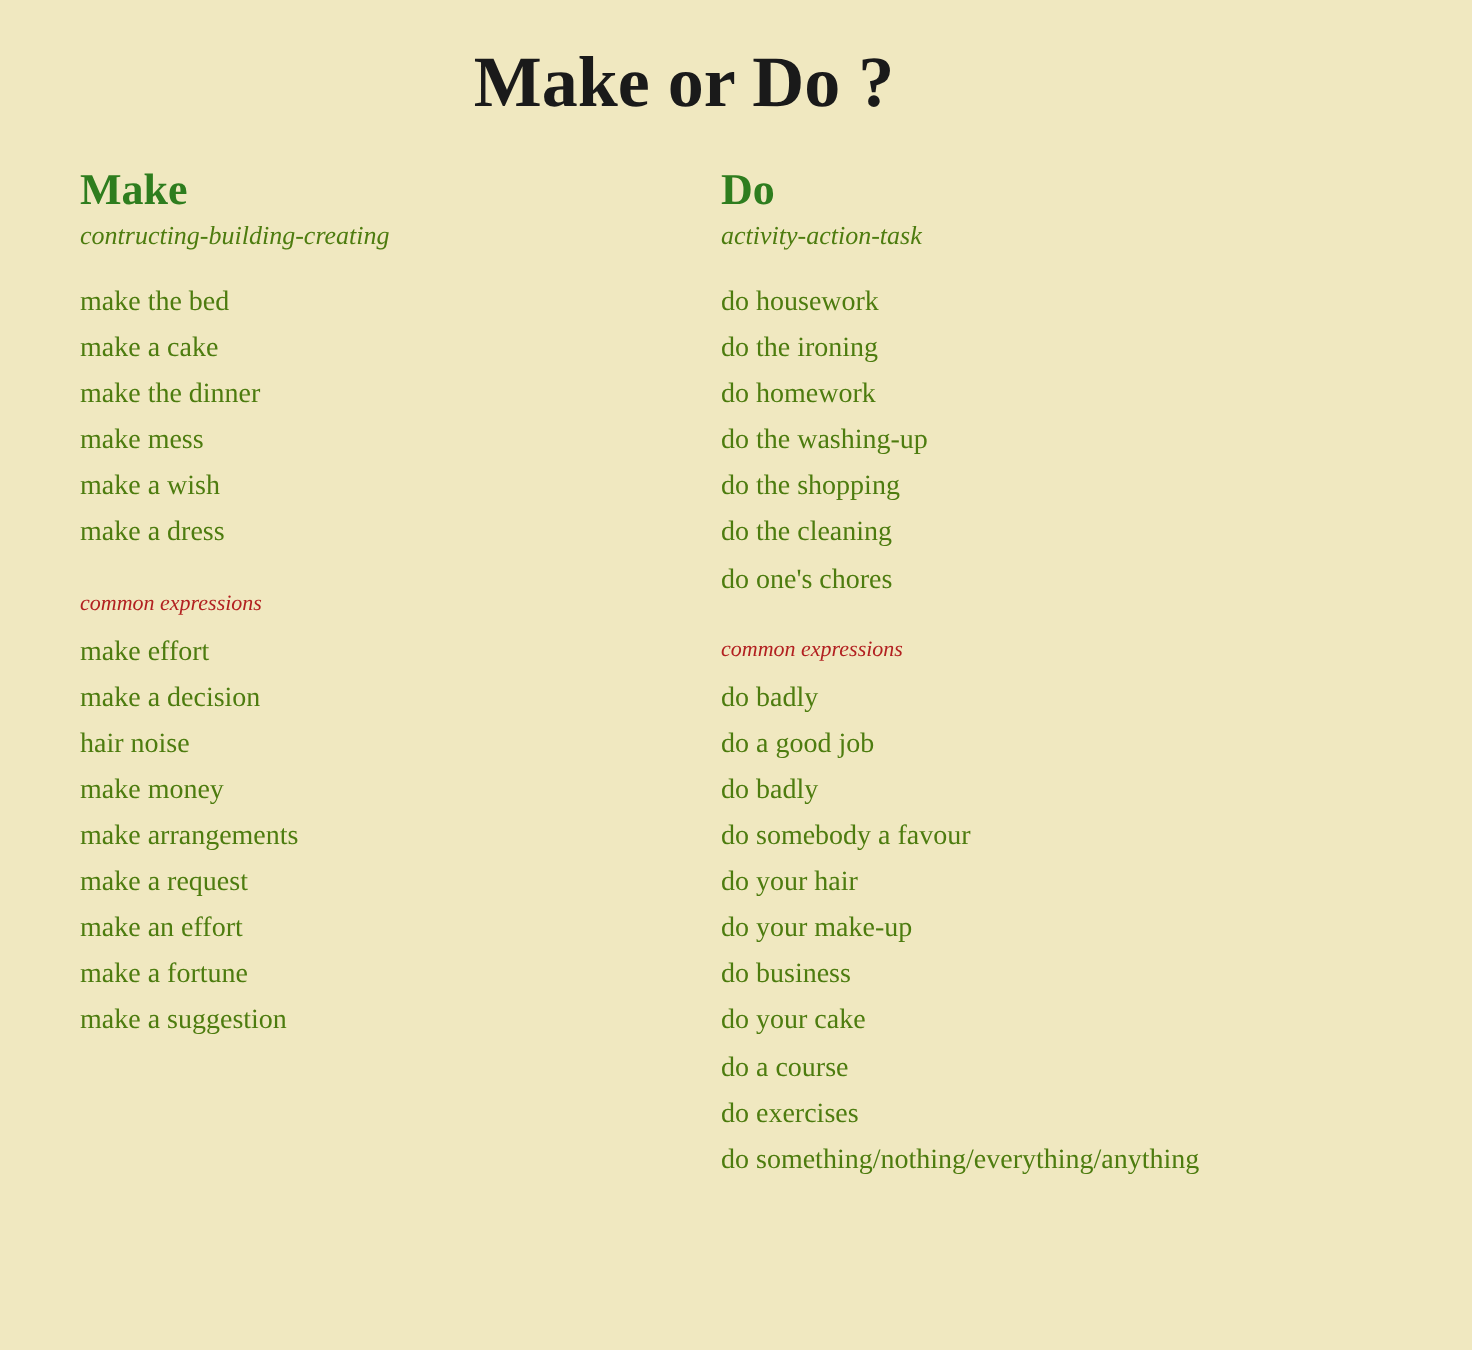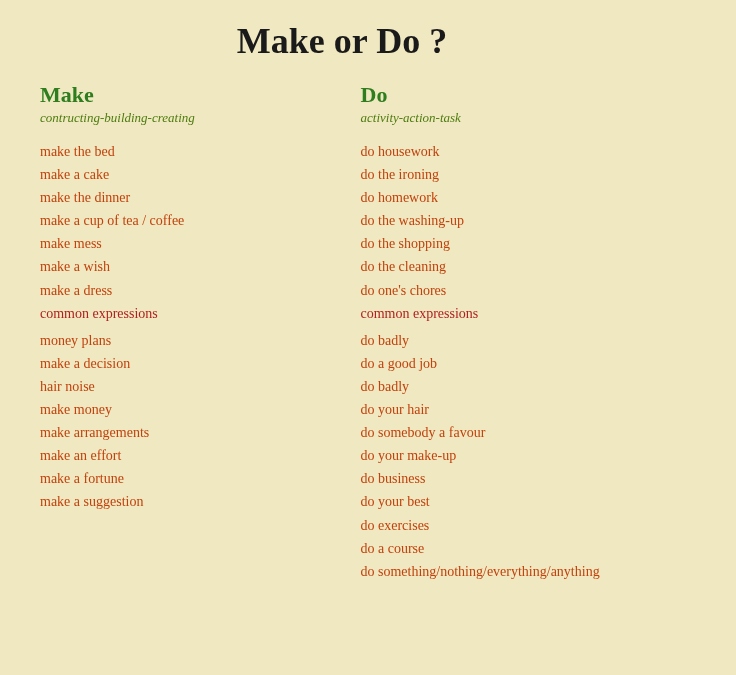--- a/index.html
+++ b/index.html
@@ -39,56 +39,58 @@
       margin-bottom: 2px;
     }
     .col-subtitle {
       font-size: 13px;
       color: #4d7c0f;
       font-style: italic;
       margin-bottom: 14px;
     }
     .item {
       font-size: 14px;
-      color: #c2410c;
+      color: #4d7c0f;
       line-height: 1.65;
     }
     .section-label {
-      font-size: 14px;
+      font-size: 11px;
       color: #b22020;
+      font-style: italic;
+      margin-top: 14px;
       margin-bottom: 4px;
       line-height: 1.65;
     }
   </style>
 </head>
 <body>
 
 <div class="page">
   <h1 class="main-title">Make or Do ?</h1>
   <div class="columns">
 
     <div class="col">
       <div class="col-heading">Make</div>
       <div class="col-subtitle">contructing-building-creating</div>
       <div id="make-basic">
           <div class="item">make the bed</div>
           <div class="item">make a cake</div>
           <div class="item">make the dinner</div>
-          <div class="item">make a cup of tea / coffee</div>
           <div class="item">make mess</div>
           <div class="item">make a wish</div>
           <div class="item">make a dress</div>
         </div>
       <div class="section-label">common expressions</div>
       <div id="make-expressions">
-          <div class="item">money plans</div>
+          <div class="item">make effort</div>
           <div class="item">make a decision</div>
           <div class="item">hair noise</div>
           <div class="item">make money</div>
           <div class="item">make arrangements</div>
+          <div class="item">make a request</div>
           <div class="item">make an effort</div>
           <div class="item">make a fortune</div>
           <div class="item">make a suggestion</div>
         </div>
     </div>
 
     <div class="col">
       <div class="col-heading">Do</div>
       <div class="col-subtitle">activity-action-task</div>
       <div id="do-basic">
@@ -98,24 +100,24 @@
           <div class="item">do the washing-up</div>
           <div class="item">do the shopping</div>
           <div class="item">do the cleaning</div>
           <div class="item">do one's chores</div>
         </div>
       <div class="section-label">common expressions</div>
       <div id="do-expressions">
           <div class="item">do badly</div>
           <div class="item">do a good job</div>
           <div class="item">do badly</div>
+          <div class="item">do somebody a favour</div>
           <div class="item">do your hair</div>
-          <div class="item">do somebody a favour</div>
           <div class="item">do your make-up</div>
           <div class="item">do business</div>
-          <div class="item">do your best</div>
+          <div class="item">do your cake</div>
+          <div class="item">do a course</div>
           <div class="item">do exercises</div>
-          <div class="item">do a course</div>
           <div class="item">do something/nothing/everything/anything</div>
         </div>
     </div>
   </div>
 </div>
 
 </body></html>

